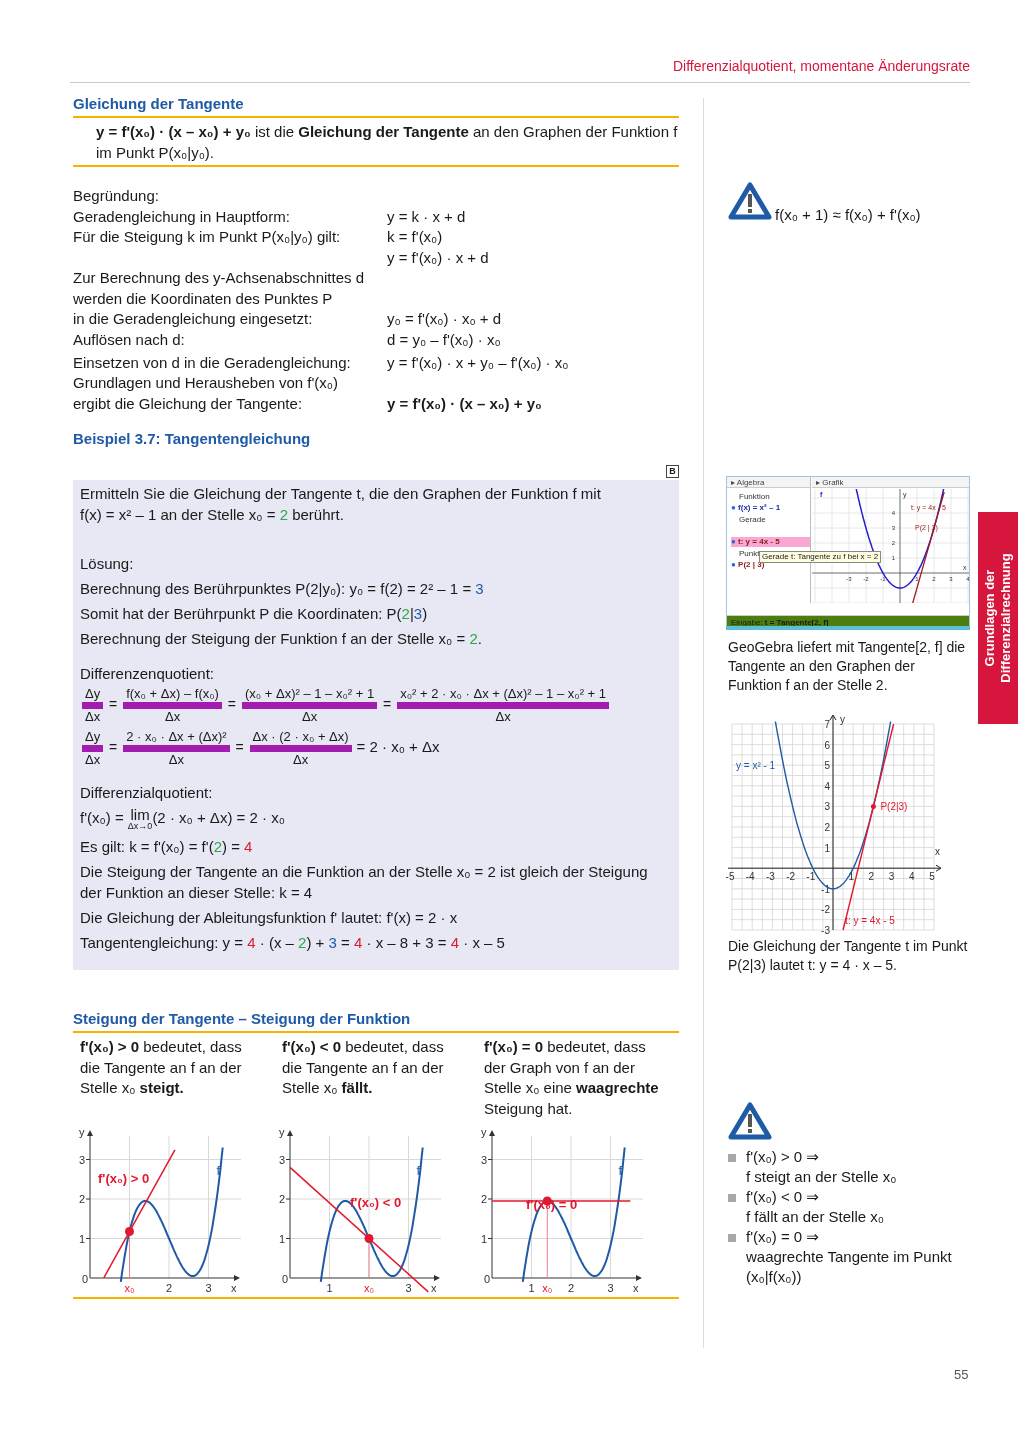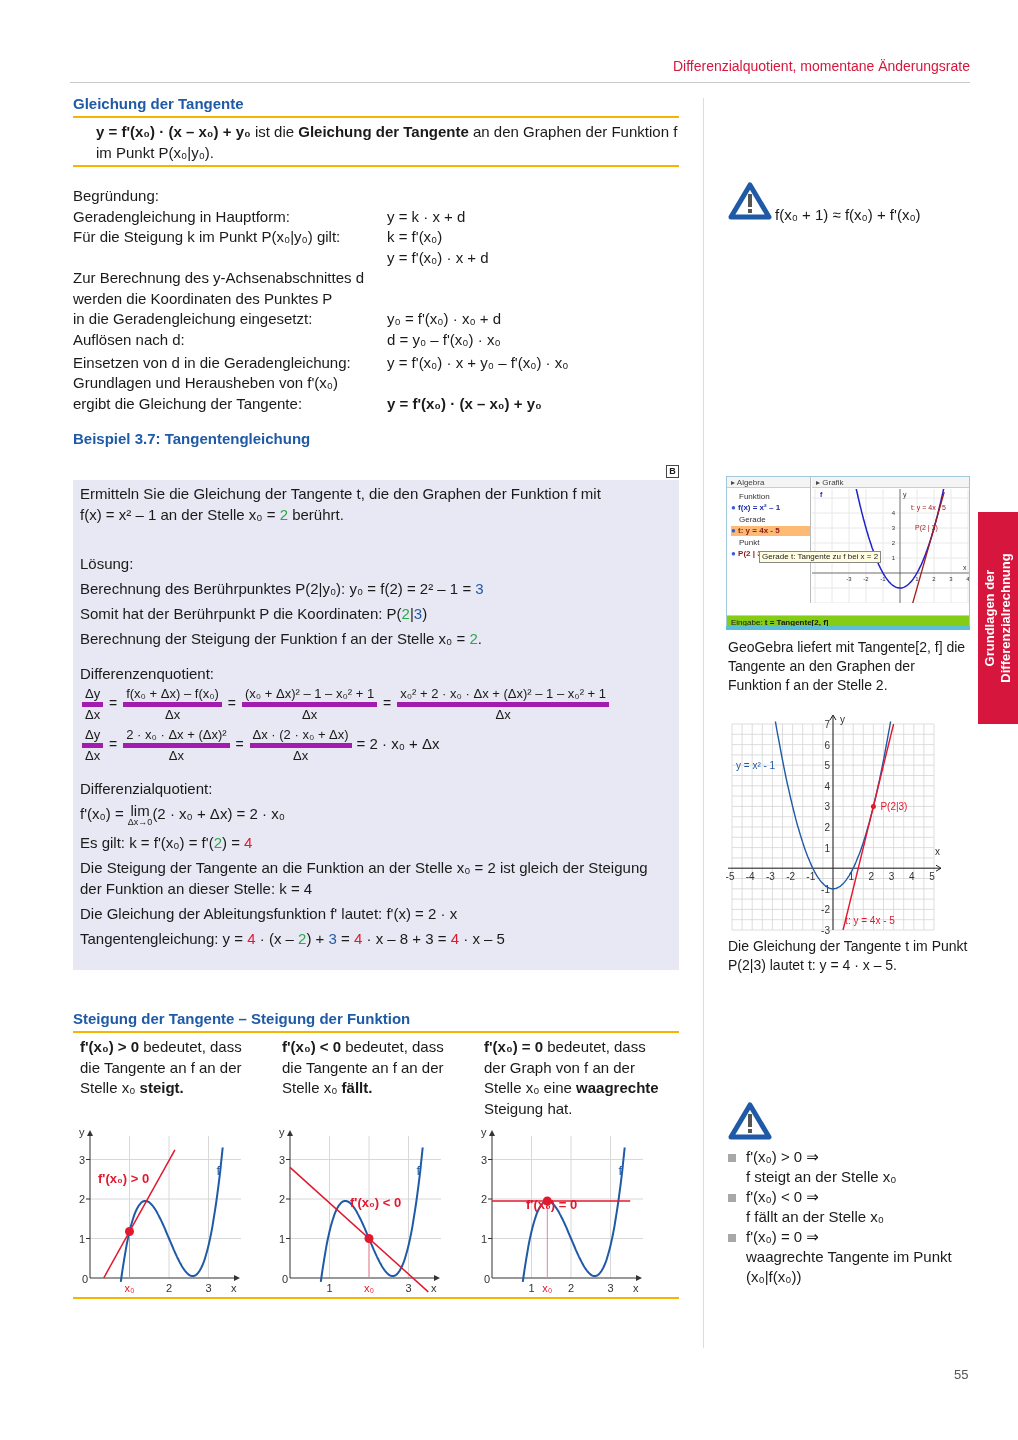--- a/index.html
+++ b/index.html
@@ -9,21 +9,21 @@
   .hdr { right: 48px; top: 58px; color: #d6163c; font-size: 14px; }
   .hdr-rule { left: 70px; top: 82px; width: 900px; height: 1px; background: #c8c8c8; }
   .vrule { left: 703px; top: 98px; width: 1px; height: 1250px; background: #dcdcdc; }
   .sec-title { color: #1f5aa6; font-weight: bold; font-size: 15px; }
   .gold { height: 2px; background: #f5b400; }
   .b { font-weight: bold; }
   .line { line-height: 21px; white-space: nowrap; }
   .green { color: #2ba84a; } .blue { color: #1f5aa6; } .red { color: #e2182e; }
   .example-box { left: 73px; top: 480px; width: 606px; height: 490px; background: #e8e8f4; }
   .frac { display: inline-flex; flex-direction: column; align-items: center; vertical-align: middle; font-size: 13px; margin: 0 2px; }
-  .frac .num { border-bottom: 5px solid #a21caf; padding: 0 3px; line-height: 16px; }
+  .frac .num { border-bottom: 7px solid #a21caf; padding: 0 3px; line-height: 16px; }
   .frac .den { line-height: 16px; }
   .side-tab { left: 978px; top: 512px; width: 40px; height: 212px; background: #d6163c; }
   .side-tab-text { position: absolute; left: 50%; top: 50%; transform: translate(-50%, -50%) rotate(-90deg); color: #fff; font-weight: bold; font-size: 13px; text-align: center; white-space: nowrap; line-height: 16px; }
   .bullet { display: inline-block; width: 8px; height: 8px; background: #a8a8a8; margin-right: 10px; vertical-align: middle; }
   .gg { left: 726px; top: 476px; width: 244px; height: 154px; border: 1px solid #a0c8d8; background: #fff; font-size: 8px; }
   .gg-bottom { left: 726px; top: 626px; width: 244px; height: 4px; background: #5bbfd6; }
 </style>
 </head>
 <body>
 
@@ -152,21 +152,21 @@
   <div class="line" style="margin-top:4px"><span>Tangentengleichung:  y = </span><span class="red">4</span><span> · (x – </span><span class="green">2</span><span>) + </span><span class="blue">3</span><span> = </span><span class="red">4</span><span> · x – 8 + 3 = </span><span class="red">4</span><span> · x – 5</span></div>
 </div>
 
 <div class="abs gg">
   <div style="position:absolute;left:0;top:0;width:84px;height:126px;border-right:1px solid #bbb;">
     <div style="height:11px;border-bottom:1px solid #ccc;background:#f4f4f4;padding-left:4px;line-height:11px;color:#444;"><span>▸ </span><span>Algebra</span></div>
     <div id="gg-alg" style="padding:2px 0 0 4px;line-height:10px;">
         <div style="padding-left: 8px; color: rgb(51, 51, 51); margin-top: 2px;">Funktion</div>
         <div style="color: rgb(26, 46, 168); font-weight: bold; margin-top: 1px;"><span style="color: rgb(58, 95, 216);">● </span><span>f(x) = x² – 1</span></div>
         <div style="padding-left: 8px; color: rgb(51, 51, 51); margin-top: 2px;">Gerade</div>
-        <div style="color: rgb(139, 26, 26); font-weight: bold; margin-top: 1px; background: #fdba74;"><span style="color: rgb(58, 95, 216);">● </span><span>t: y = 4x - 5</span></div>
+        <div style="color: rgb(139, 26, 26); font-weight: bold; margin-top: 12px; background: #f9a8d4;"><span style="color: rgb(58, 95, 216);">● </span><span>t: y = 4x - 5</span></div>
         <div style="padding-left: 8px; color: rgb(51, 51, 51); margin-top: 2px;">Punkt</div>
         <div style="color: rgb(139, 26, 26); font-weight: bold; margin-top: 1px;"><span style="color: rgb(58, 95, 216);">● </span><span>P(2 | 3)</span></div>
       </div>
   </div>
   <div style="position:absolute;left:85px;top:0;right:0;height:11px;border-bottom:1px solid #ccc;background:#f4f4f4;padding-left:4px;line-height:11px;color:#444;"><span>▸ </span><span>Grafik</span></div>
   <svg id="gg-plot" style="position:absolute;left:85px;top:12px;" width="157" height="114">
       <line x1="3" y1="0" x2="3" y2="114" stroke="#e8e8e8"></line>
       <line x1="20" y1="0" x2="20" y2="114" stroke="#e8e8e8"></line>
       <line x1="37" y1="0" x2="37" y2="114" stroke="#e8e8e8"></line>
       <line x1="54" y1="0" x2="54" y2="114" stroke="#e8e8e8"></line>
@@ -201,21 +201,21 @@
       <text x="83" y="26" font-size="6" text-anchor="end" fill="#333">4</text>
       <text x="151" y="81" font-size="7" fill="#333">x</text>
       <text x="91" y="8" font-size="7" fill="#333">y</text>
       <path d="M43.8 -2.4L44.6 1.5L45.5 5.2L46.3 9.0L47.2 12.6L48.0 16.2L48.9 19.6L49.7 23.1L50.6 26.4L51.4 29.7L52.3 32.8L53.1 36.0L54.0 39.0L54.8 42.0L55.7 44.8L56.5 47.7L57.4 50.4L58.2 53.1L59.1 55.6L59.9 58.2L60.8 60.6L61.6 63.0L62.5 65.2L63.3 67.5L64.2 69.6L65.0 71.7L65.9 73.6L66.7 75.6L67.6 77.4L68.4 79.2L69.3 80.8L70.1 82.5L71.0 84.0L71.8 85.5L72.7 86.8L73.5 88.2L74.4 89.4L75.2 90.6L76.1 91.6L76.9 92.7L77.8 93.6L78.6 94.5L79.5 95.2L80.3 96.0L81.2 96.6L82.0 97.2L82.9 97.6L83.7 98.1L84.6 98.4L85.4 98.7L86.3 98.8L87.1 99.0L88.0 99.0L88.8 99.0L89.7 98.9L90.5 98.7L91.4 98.4L92.2 98.1L93.1 97.7L93.9 97.2L94.8 96.6L95.6 96.0L96.5 95.3L97.3 94.5L98.2 93.6L99.0 92.7L99.9 91.7L100.7 90.6L101.6 89.4L102.4 88.2L103.3 86.9L104.1 85.5L105.0 84.0L105.8 82.5L106.7 80.9L107.5 79.2L108.4 77.4L109.3 75.6L110.1 73.7L110.9 71.7L111.8 69.6L112.6 67.5L113.5 65.3L114.3 63.0L115.2 60.6L116.0 58.2L116.9 55.7L117.8 53.1L118.6 50.4L119.5 47.7L120.3 44.8L121.2 42.0L122.0 39.0L122.8 36.0L123.7 32.9L124.5 29.7L125.4 26.4L126.2 23.1L127.1 19.7L127.9 16.2L128.8 12.6L129.6 9.0L130.5 5.3L131.3 1.5L132.2 -2.4" fill="none" stroke="#2222cc" stroke-width="1.5"></path>
       <line x1="98.2" y1="123" x2="132.2" y2="3" stroke="#a01c1c" stroke-width="1.3"></line>
       <text x="99" y="21" font-size="7" fill="#a01c1c">t: y = 4x - 5</text>
       <text x="103" y="41" font-size="7" fill="#a01c1c">P(2 | 3)</text>
       <text x="8" y="8" font-size="7" fill="#2222cc" font-weight="bold">f</text>
     </svg>
   <div style="position:absolute;left:32px;top:74px;background:#fffde0;border:1px solid #888;padding:0 2px;font-size:8px;line-height:10px;white-space:nowrap;">Gerade t: Tangente zu f bei x = 2</div>
-  <div style="position:absolute;left:0;bottom:0;width:100%;height:14px;border-top:1px solid #ccc;line-height:13px;padding-left:4px;background:#84cc16;">
+  <div style="position:absolute;left:0;bottom:0;width:100%;height:14px;border-top:1px solid #ccc;line-height:13px;padding-left:4px;background:#4d7c0f;">
     <span>Eingabe:</span> <b>t = Tangente[2, f]</b>
   </div>
 </div>
 <div class="abs gg-bottom"></div>
 <div class="abs" style="left:728px;top:638px;width:244px;font-size:14px;line-height:19px;">GeoGebra liefert mit Tangente[2, f] die Tangente an den Graphen der Funktion f an der Stelle 2.</div>
 
 <svg class="abs" id="parabola" style="left:726px;top:712px;" width="218" height="222">
     <line x1="6" y1="12" x2="6" y2="218" stroke="#d4d4d4" stroke-width="0.8"></line>
     <line x1="16.1" y1="12" x2="16.1" y2="218" stroke="#d4d4d4" stroke-width="0.8"></line>
     <line x1="26.200000000000003" y1="12" x2="26.200000000000003" y2="218" stroke="#d4d4d4" stroke-width="0.8"></line>

